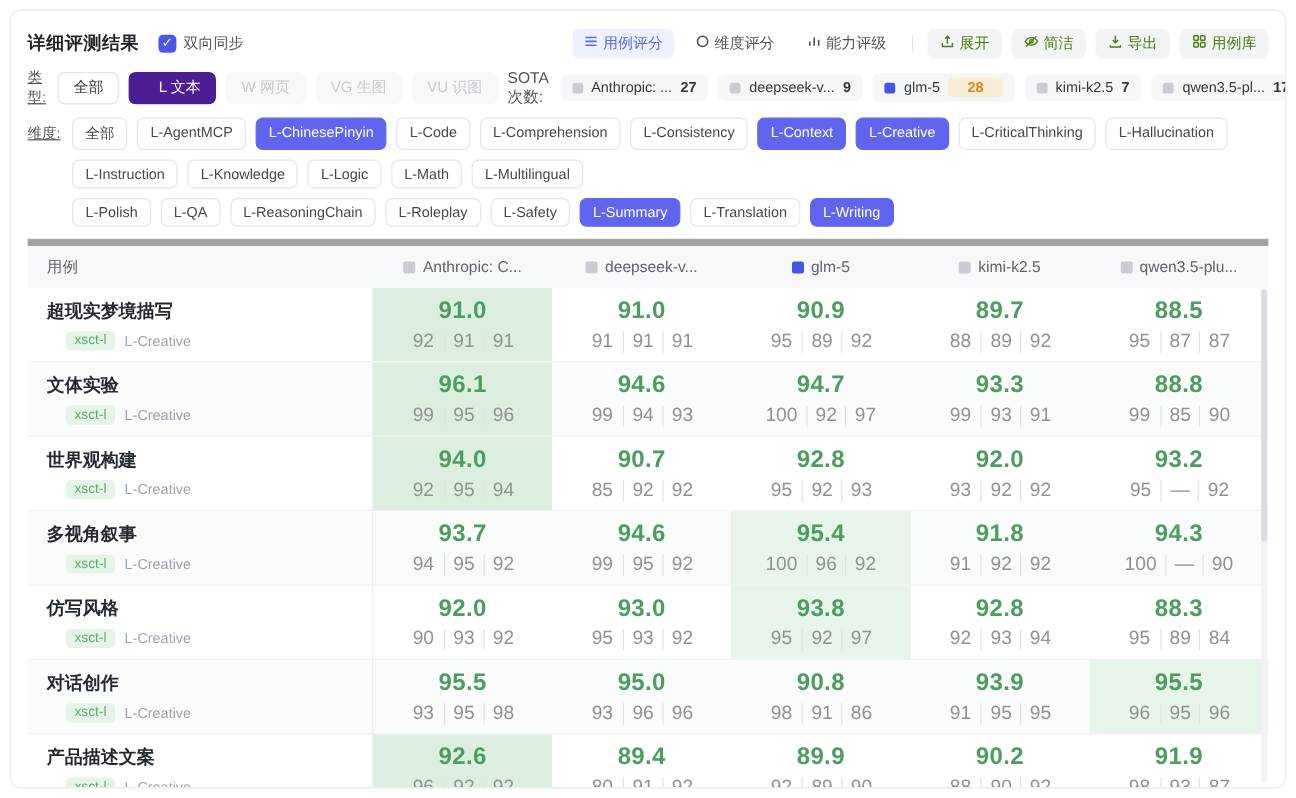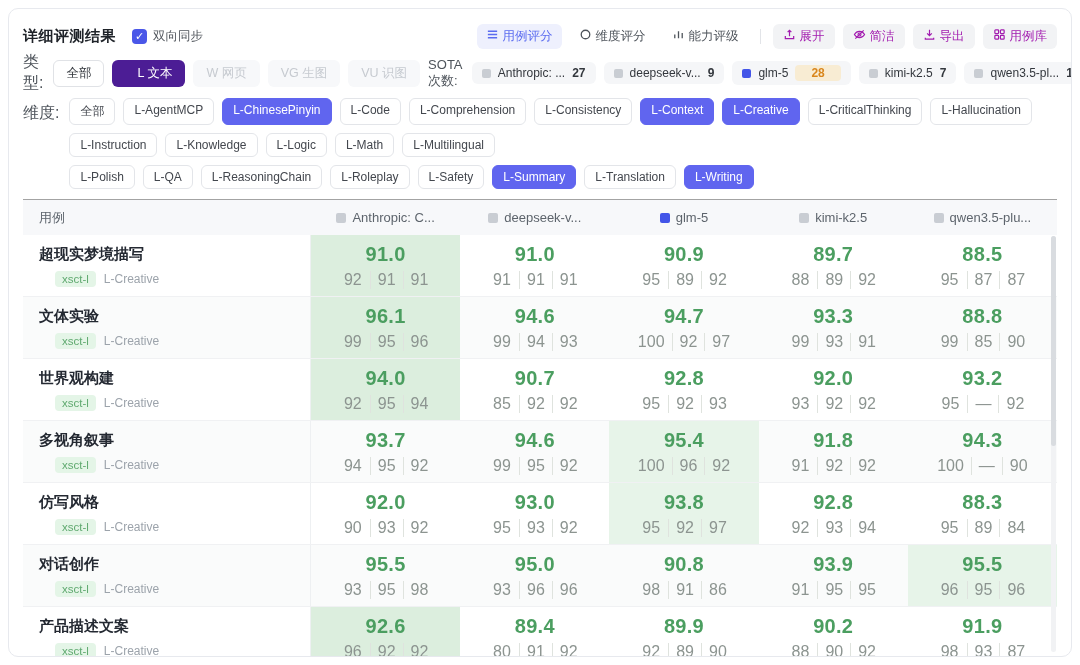--- a/index.html
+++ b/index.html
@@ -15,26 +15,26 @@
   .title{ font-size:15px; font-weight:700; color:#1f2329; letter-spacing:.5px; }
   .sync{ display:flex; align-items:center; gap:6px; margin-left:16px; cursor:pointer; }
   .checkbox{ width:15px; height:15px; border-radius:4px; background:#4a57e8; color:#fff;
     display:flex; align-items:center; justify-content:center; font-size:11px; line-height:1; }
   .sync-label{ font-size:12.5px; color:#51565d; }
   .topbar-right{ margin-left:auto; display:flex; align-items:center; gap:8px; }
   .mode-btn{ display:flex; align-items:center; gap:4px; font-size:12.5px; color:#4e545b;
     padding:4px 9px; border-radius:6px; background:transparent; cursor:pointer; white-space:nowrap; }
   .mode-btn.active{ background:#eef0fd; color:#5b6cf0; }
   .vdivider{ width:1px; height:15px; background:#e2e4e8; margin:0 4px; }
-  .action-btn{ display:flex; align-items:center; gap:4px; font-size:12.5px; color:#a21caf;
+  .action-btn{ display:flex; align-items:center; gap:4px; font-size:12.5px; color:#4d7c0f;
     padding:4px 10px; border-radius:6px; background:#f2f3f5; cursor:pointer; white-space:nowrap; }
   .ic{ width:13px; height:13px; flex:0 0 auto; }
   
   .type-row{ display:flex; align-items:center; margin-top:11px; height:26px; }
-  .flabel{ font-size:16px; color:#4e545b; margin-right:10px; }
+  .flabel{ font-size:12px; color:#4e545b; margin-right:10px;text-decoration:underline; }
   .type-btn{ font-size:12.5px; padding:4px 12px; border-radius:6px; margin-right:8px; cursor:pointer;
     border:1px solid transparent; white-space:nowrap; }
   .type-btn.normal{ background:#fff; border-color:#e0e2e6; color:#33373d; }
   .type-btn.selected{ background:#4c1d95; color:#fff;padding-left:24px; }
   .type-btn.disabled{ background:#f7f8fa; color:#c6cad0; }
   .sota{ margin-left:auto; display:flex; align-items:center; gap:8px; }
   .sota-label{ font-size:13px; color:#4e545b; margin-right:2px; }
   .sota-pill{ display:flex; align-items:center; gap:7px; background:#f5f6f8; border-radius:6px;
     padding:4px 10px; font-size:12px; color:#33373d; cursor:pointer; white-space:nowrap; }
   .marker{ width:9px; height:9px; border-radius:2px; background:#c9cdd3; flex:0 0 auto; }
@@ -42,21 +42,21 @@
   .sota-count.hl{ background:#f8ecd3; color:#d9861c; border-radius:4px; padding:1px 16px; font-weight:700; }
   .sota-total{ font-size:12px; color:#9da2a8; white-space:nowrap; }
   .dims{ margin-top:12px; display:flex; align-items:flex-start; }
   .dims .flabel{ margin-top:5px; }
   .tag-wrap{ display:flex; flex-wrap:wrap; gap:8px; flex:1; }
   .dim-tag{ font-size:12px; padding:4px 10px; border-radius:6px; cursor:pointer;
     border:1px solid #e3e5e9; background:#fff; color:#43474e; white-space:nowrap; }
   .dim-tag.selected{ background:#6065ef; border-color:#6065ef; color:#fff; }
   
   .table-wrap{ margin-top:10px; flex:1; position:relative; overflow:hidden;
-    border-top:1px solid #a3a3a3; }
+    border-top:6px solid #a3a3a3; }
   .tgrid{ display:grid; grid-template-columns:288px repeat(5,1fr); }
   .thead{ background:#f7f8fa; height:35px; }
   .th{ display:flex; align-items:center; justify-content:center; font-size:13px; color:#5d646c;
     gap:6px; cursor:pointer; white-space:nowrap; overflow:hidden; }
   .th.case{ justify-content:flex-start; padding-left:16px; cursor:default; }
   .trow{ height:62px; border-bottom:1px solid #f0f1f3; }
   .trow.even{ background:#fafbfb; }
   .case-cell{ display:flex; flex-direction:column; justify-content:center; gap:7px;
     padding-left:16px; border-right:1px solid #eef0f2; cursor:pointer; }
   .case-name{ font-size:15px; font-weight:700; color:#242932; }

